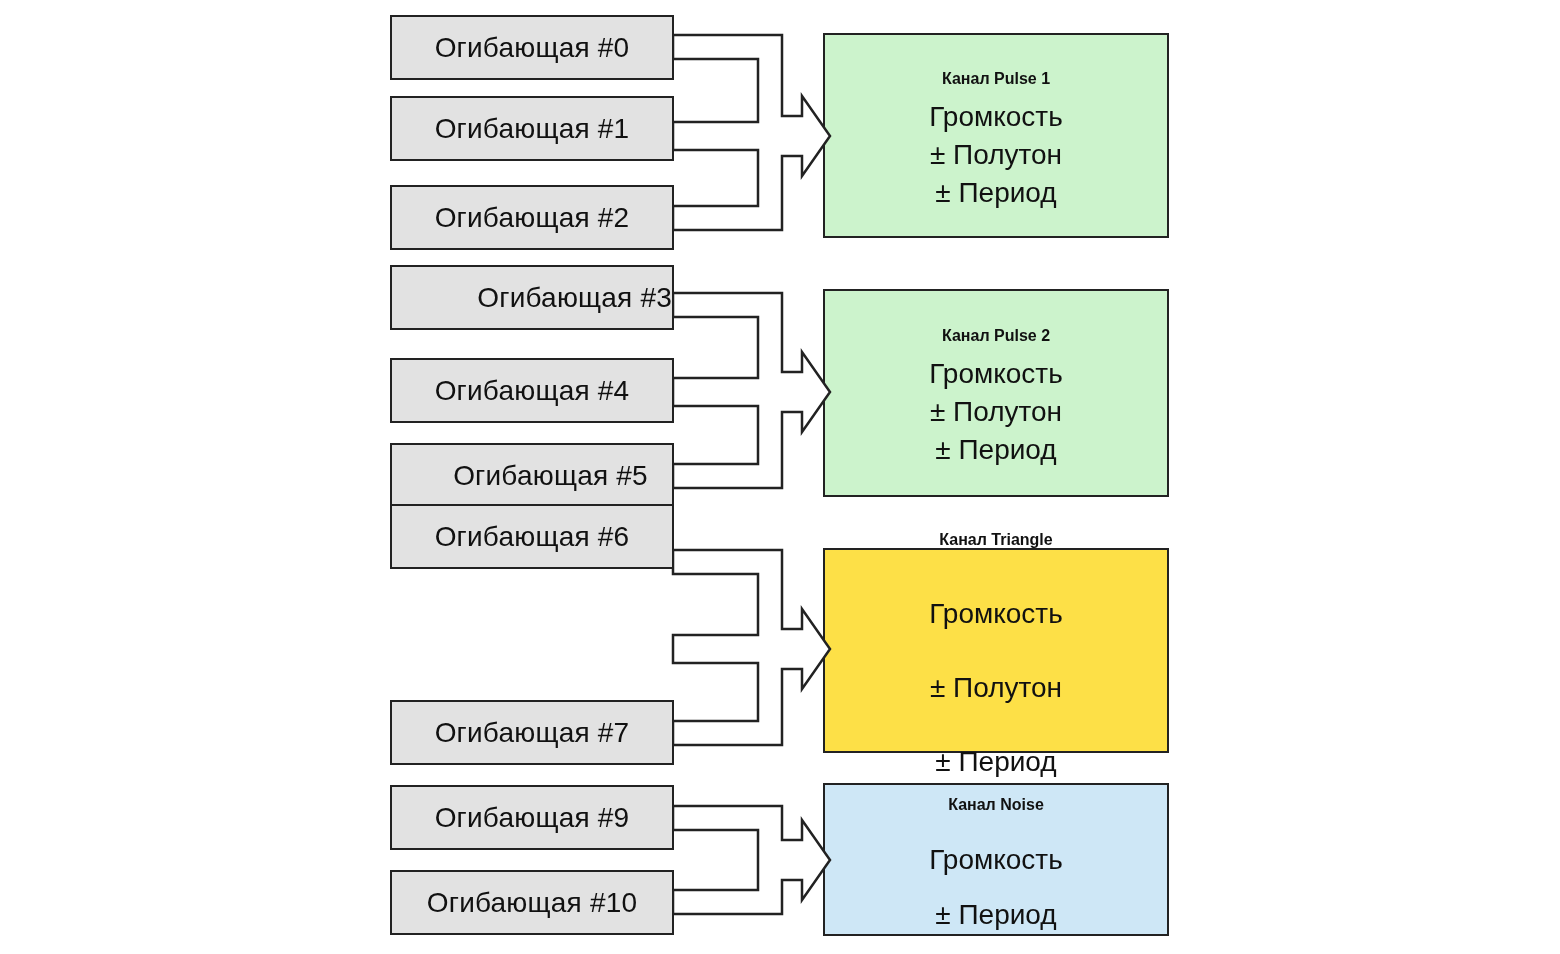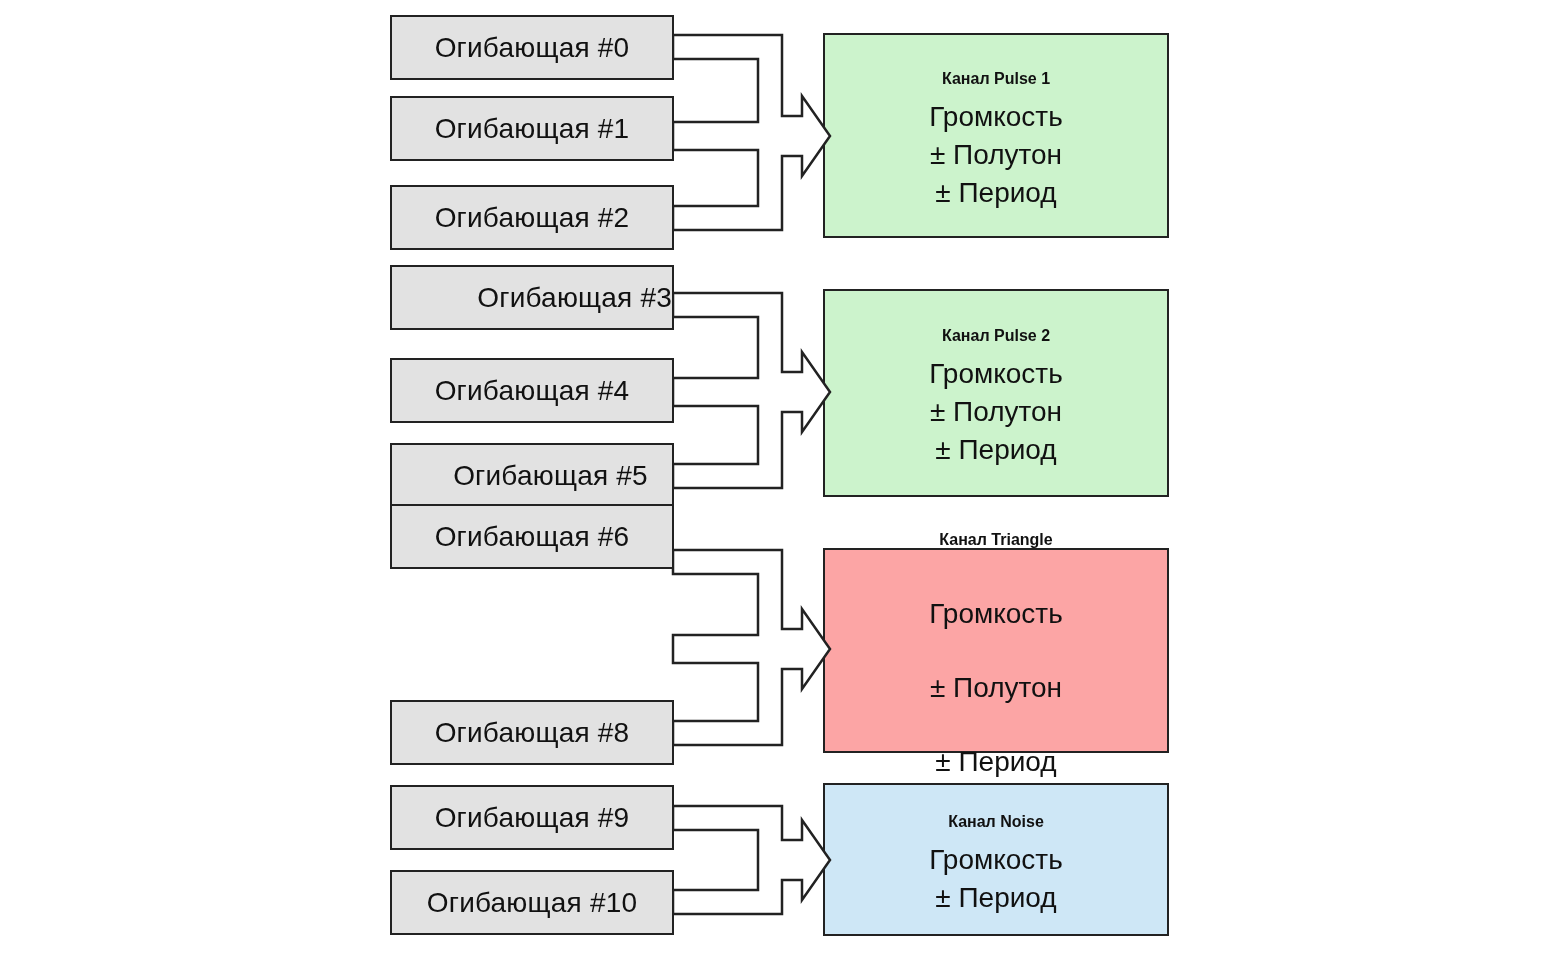--- a/index.html
+++ b/index.html
@@ -86,28 +86,28 @@
     <div class="channel-param">± Период</div>
   </div>
 
   <div class="channel-box" style="top: 289px; height: 208px; background-color: rgb(204, 243, 204);">
     <div class="channel-title">Канал Pulse 2</div>
     <div class="channel-param">Громкость</div>
     <div class="channel-param">± Полутон</div>
     <div class="channel-param">± Период</div>
   </div>
 
-  <div class="channel-box" style="top: 548px; height: 205px; background-color: #fca5a5; gap: 36px;">
+  <div class="channel-box" style="top: 548px; height: 205px; background-color: #fde047; gap: 36px;">
     <div class="channel-title">Канал Triangle</div>
     <div class="channel-param">Громкость</div>
     <div class="channel-param">± Полутон</div>
     <div class="channel-param">± Период</div>
   </div>
 
-  <div class="channel-box" style="top: 783px; height: 153px; background-color: rgb(206, 231, 246);">
+  <div class="channel-box" style="top: 783px; height: 153px; background-color: rgb(206, 231, 246); gap: 17px;">
     <div class="channel-title">Канал Noise</div>
     <div class="channel-param">Громкость</div>
     <div class="channel-param">± Период</div>
   </div>
 
   <svg id="connector-layer" viewBox="0 0 1560 954" xmlns="http://www.w3.org/2000/svg">
 
     <path class="merge-arrow" d="M673 35 H782 V116 H802 V96 L830 136 L802 176 V156 H782 V230 H673 V206 H758 V150 H673 V122 H758 V59 H673 Z"></path>
 
     <path class="merge-arrow" d="M673 293 H782 V372 H802 V352 L830 392 L802 432 V412 H782 V488 H673 V464 H758 V406 H673 V378 H758 V317 H673 Z"></path>
@@ -134,21 +134,21 @@
     <span class="envelope-label">Огибающая #4</span>
   </div>
   <div class="envelope-box" style="top:443px;padding-left:37px;">
     <span class="envelope-label">Огибающая #5</span>
   </div>
 
   <div class="envelope-box" style="top:504px;">
     <span class="envelope-label">Огибающая #6</span>
   </div>
   <div class="envelope-box" style="top:700px;">
-    <span class="envelope-label">Огибающая #8</span>
+    <span class="envelope-label">Огибающая #7</span>
   </div>
 
   <div class="envelope-box" style="top:785px;">
     <span class="envelope-label">Огибающая #9</span>
   </div>
   <div class="envelope-box" style="top:870px;">
     <span class="envelope-label">Огибающая #10</span>
   </div>
 
 </div>

